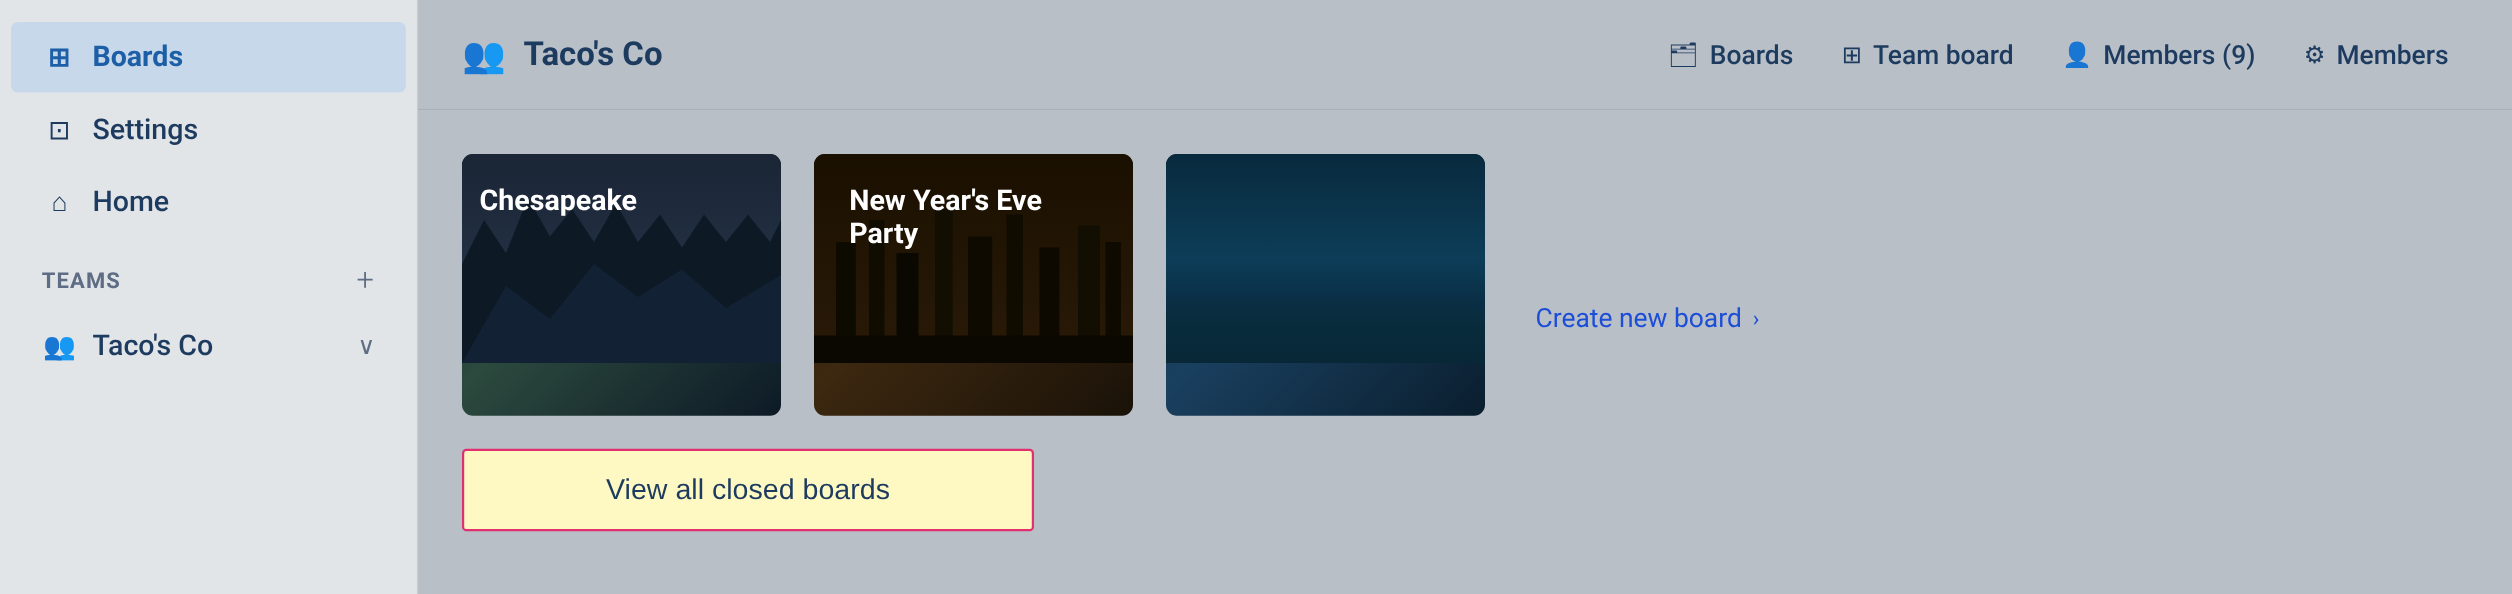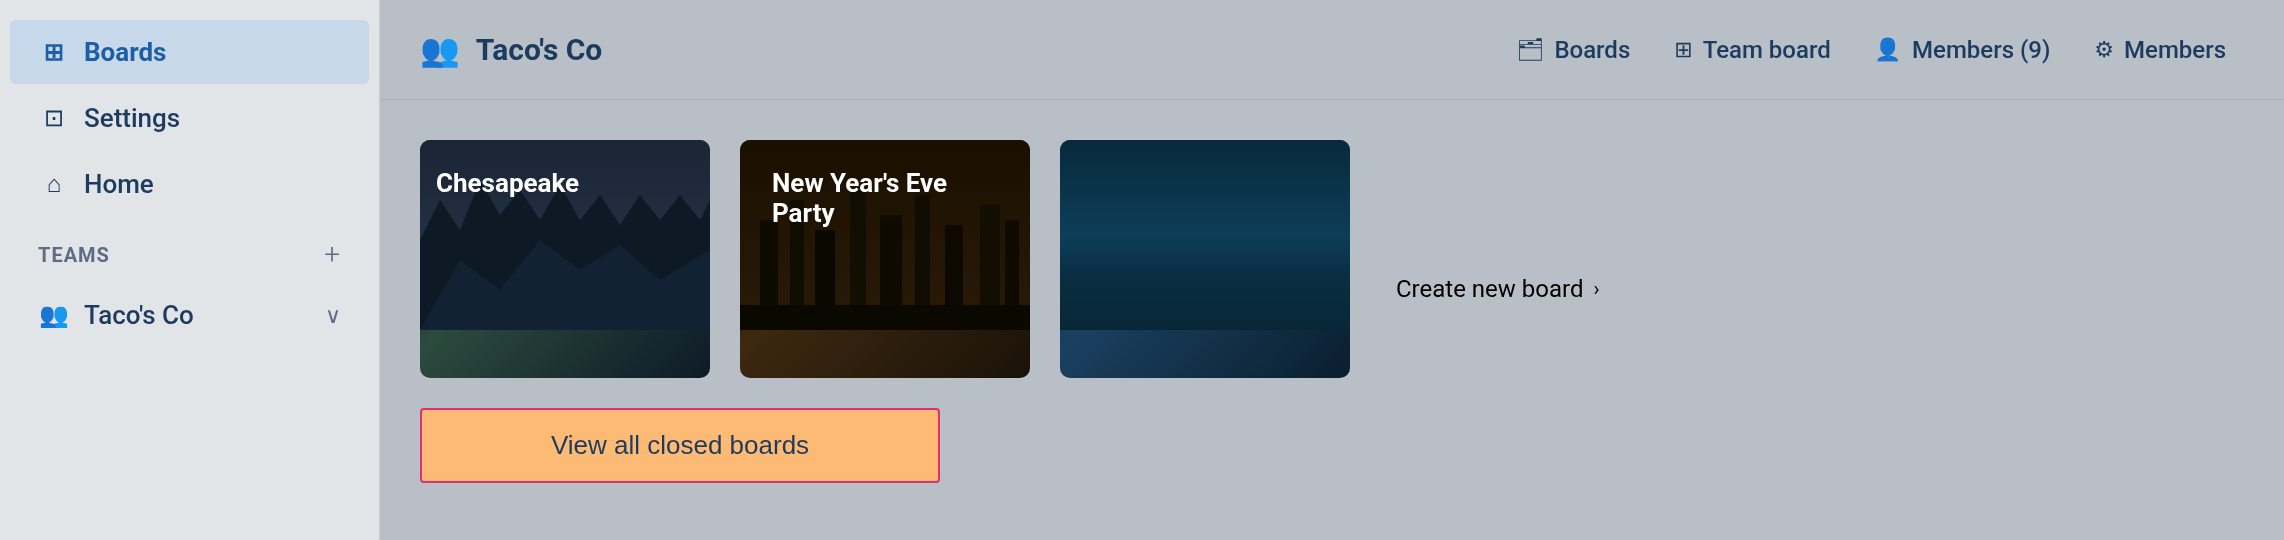--- a/index.html
+++ b/index.html
@@ -212,33 +212,33 @@
       bottom: auto;
       background: none;
     }
 
     
     .create-board-btn {
       display: flex;
       align-items: center;
       gap: 10px;
       font-size: 24px;
-      color: #000000;
+      color: #1d4ed8;
       cursor: pointer;
       padding: 10px 16px;
       border-radius: 6px;
       white-space: nowrap;
       align-self: center;
       margin-top: 60px;
     }
 
     
     .view-closed-btn {
       border: 2px solid #e03070;
-      background: #fdba74;
+      background: #fef9c3;
       padding: 20px 50px;
       font-size: 26px;
       font-weight: 500;
       color: #1d3a5f;
       cursor: pointer;
       border-radius: 4px;
       width: 520px;
       text-align: center;
     }
 

